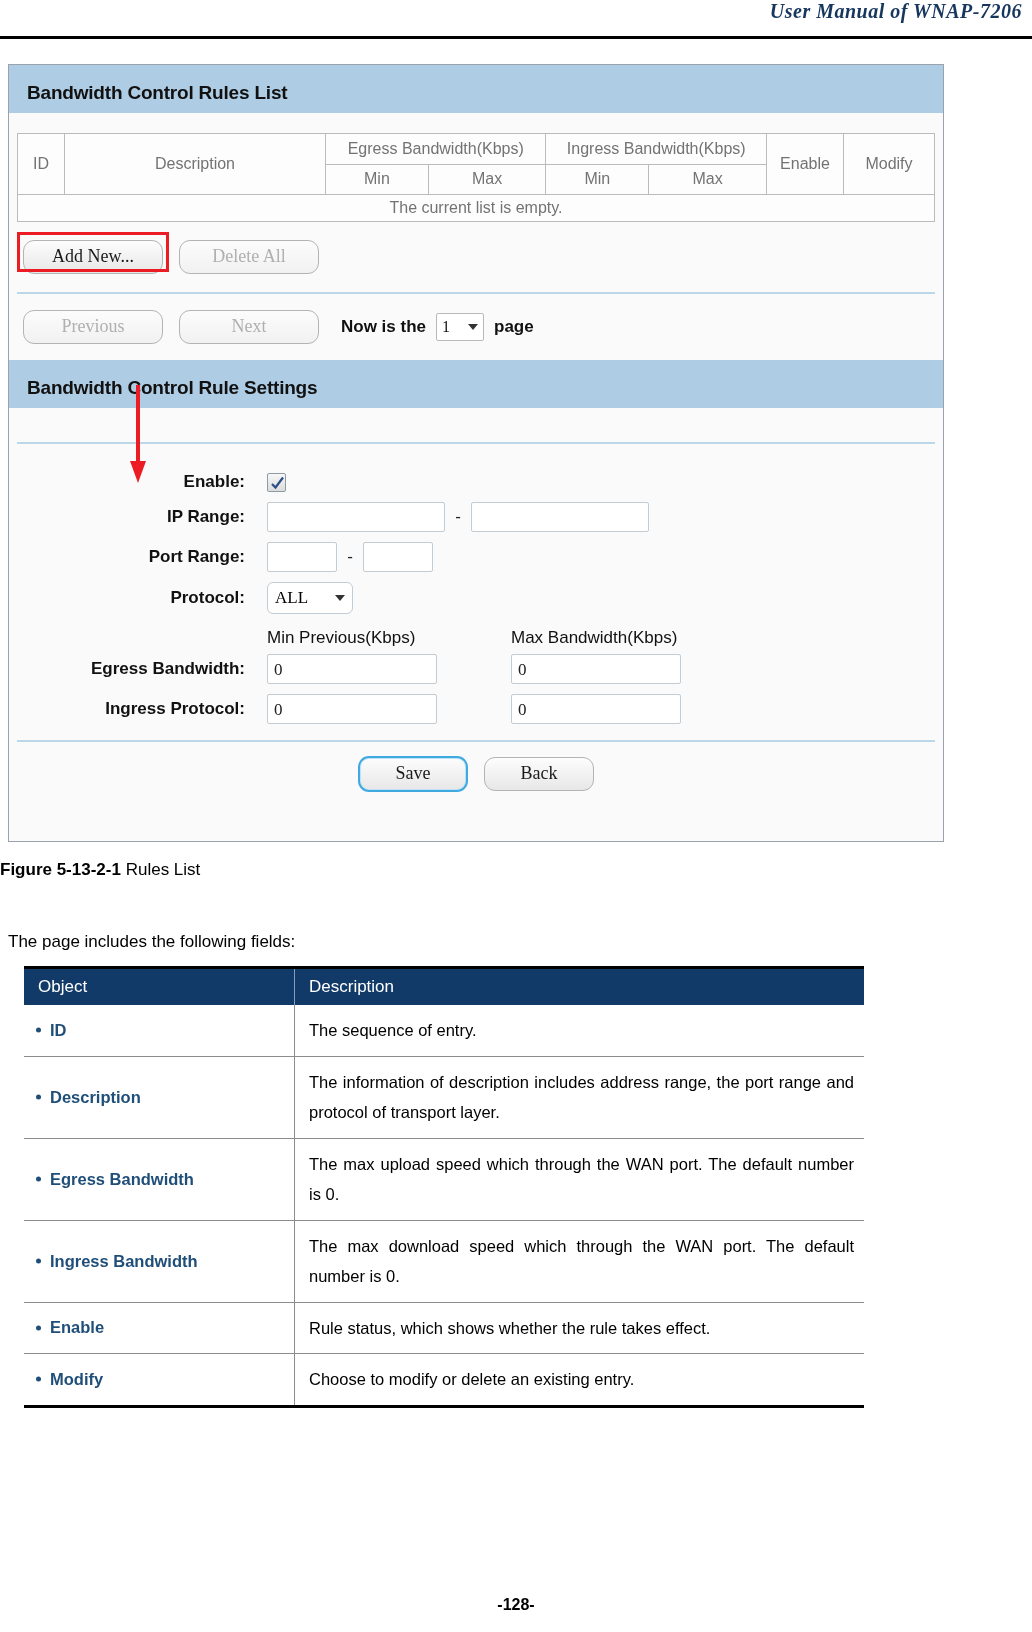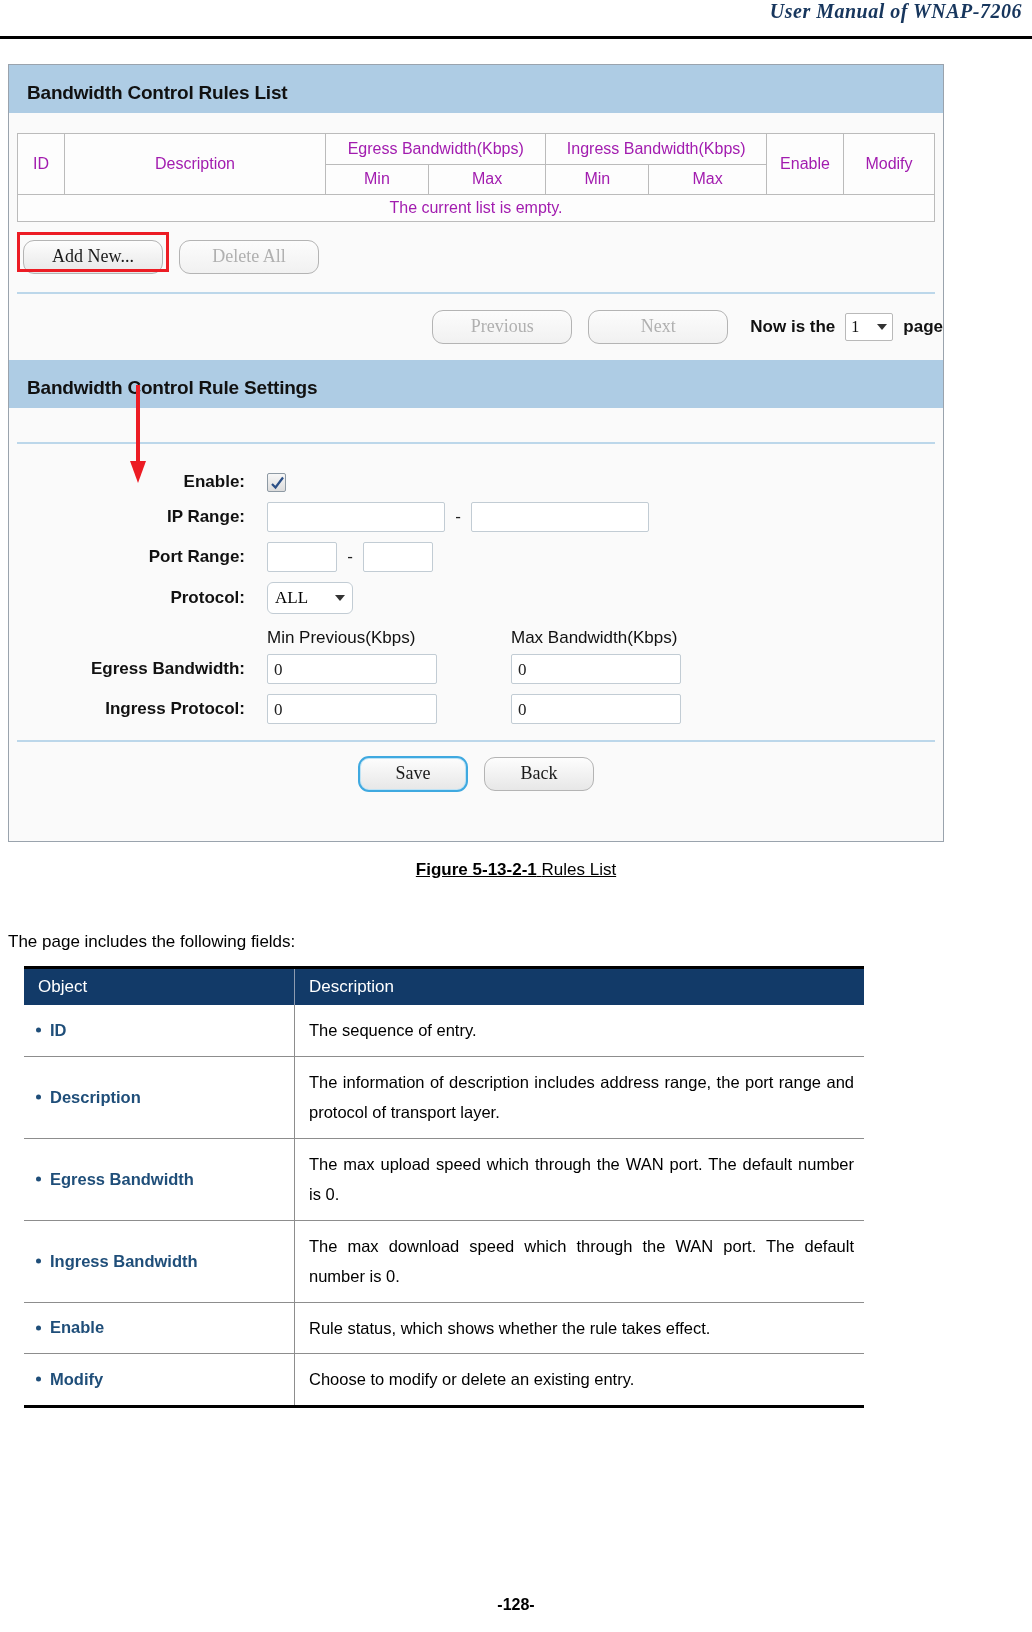--- a/index.html
+++ b/index.html
@@ -76,21 +76,21 @@
   table.rules {
     width: 100%;
     border-collapse: collapse;
     font-size: 16px;
     background: #fdfdfd;
   }
   table.rules th, table.rules td {
     border: 1px solid #bbbbbb;
     text-align: center;
     font-weight: normal;
-    color: #a21caf;
+    color: #737373;
     padding: 4px 2px;
   }
   table.rules th.tall { height: 52px; }
   .empty-row td {
     padding: 9px 0;
     font-size: 16px;
   }
 
   
   .btn-row {
@@ -136,21 +136,20 @@
   }
 
   .pager-row {
     padding: 16px 0 16px 14px;
     font-size: 17px;
     font-weight: bold;
     color: #111;
     display: flex;
     align-items: center;
     font-family: "Liberation Sans", sans-serif;
-    justify-content: flex-end;
   }
   .pager-row .btn { font-weight: normal; }
   .nowis { margin-left: 22px; margin-right: 10px; }
   .page-select {
     display: inline-flex;
     align-items: center;
     justify-content: space-between;
     width: 48px;
     height: 28px;
     border: 1px solid #b9b9b9;
@@ -264,23 +263,22 @@
     height: 2px;
     background: #bcd7ea;
     margin: 16px 8px 0 8px;
   }
 
   
   .figcap {
     position: absolute;
     top: 860px;
     left: 0; right: 0;
-    text-align: center;
-    font-size: 17px;
-    text-decoration: underline;
+    text-align: left;
+    font-size: 17px;
   }
   .figcap b { font-weight: bold; }
 
   
   .bodytext {
     position: absolute;
     top: 932px;
     left: 8px;
     font-size: 17px;
   }

